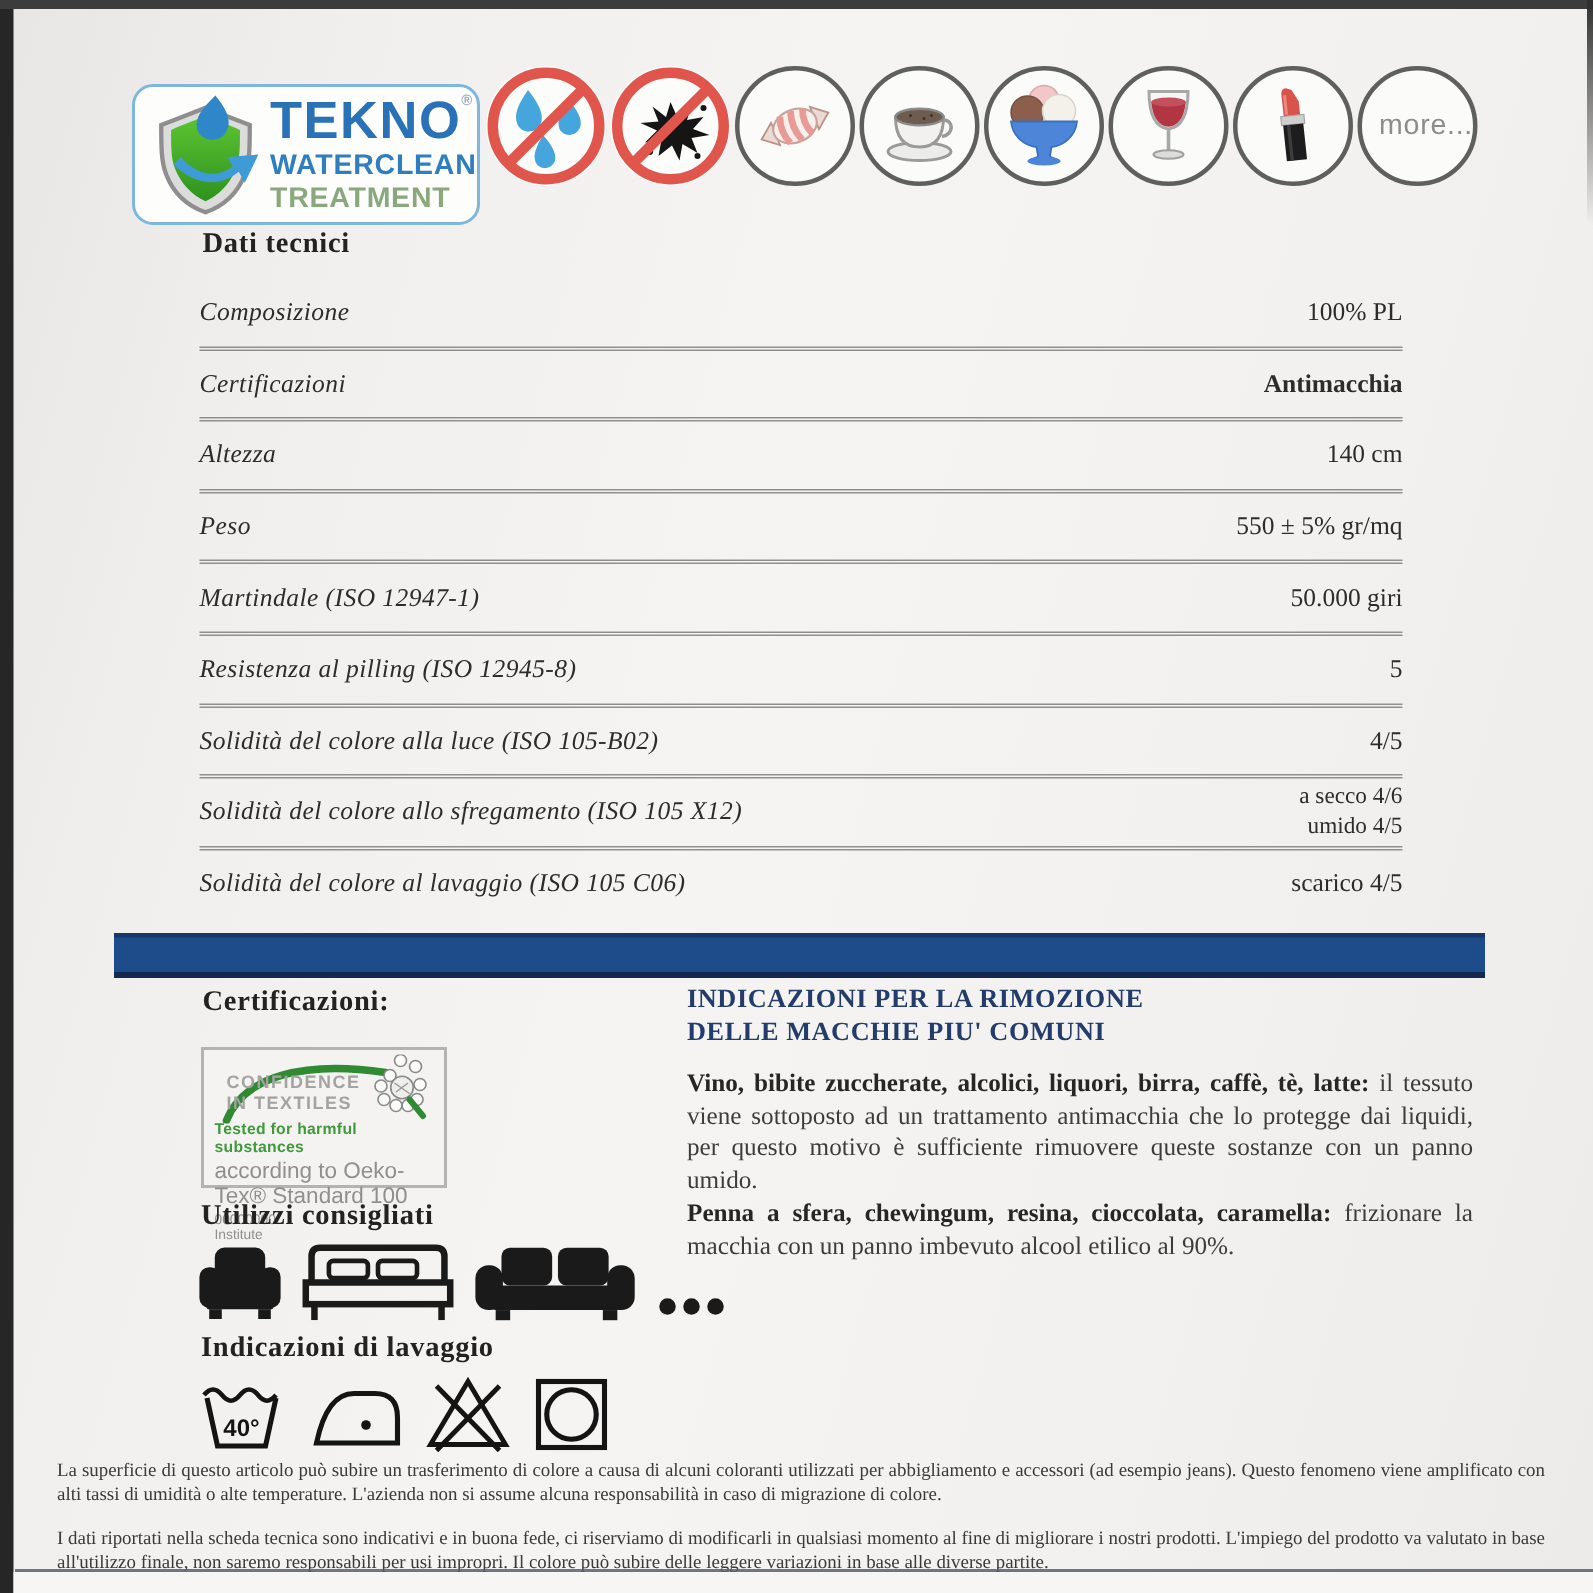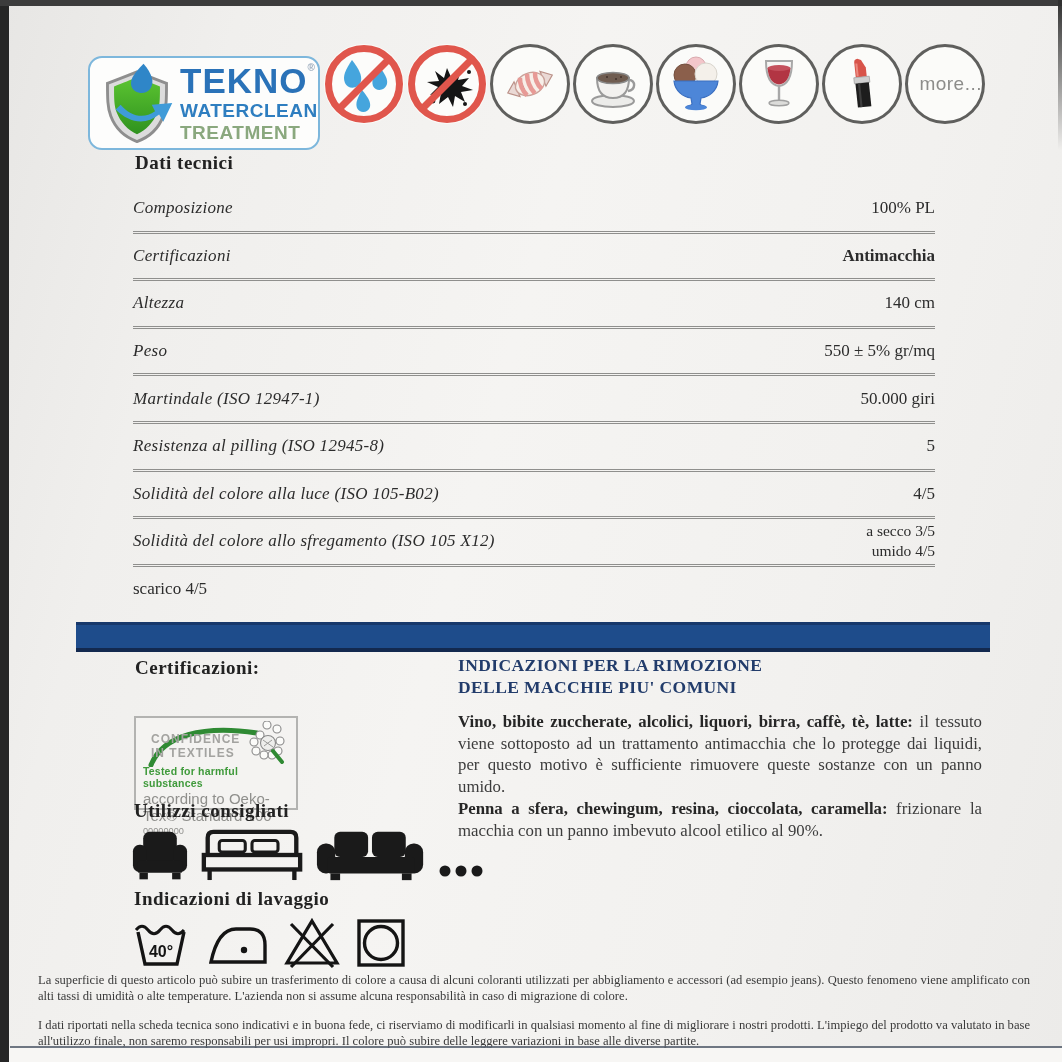--- a/index.html
+++ b/index.html
@@ -41,21 +41,21 @@
   .trow.last{border-bottom:none;}
   .tlabel{font-style:italic;font-size:17px;letter-spacing:.3px;color:#2c2c2c;}
   .tvalue{font-size:17px;text-align:right;color:#2c2c2c;}
   .tvalue.bold{font-weight:bold;}
   .tvalue.small{font-size:15.5px;line-height:1.3;}
 
   .blue-bar{position:absolute;left:76px;top:622px;width:914px;height:30px;box-sizing:border-box;
     background:#1e4c8b;border-top:3px solid #17386b;border-bottom:4px solid #13294f;}
 
   
-  .oeko-box{position:absolute;left:134px;top:716px;width:164px;height:94px;box-sizing:border-box;
+  .oeko-box{position:absolute;left:134px;top:698px;width:164px;height:94px;box-sizing:border-box;
     border:2px solid #b3b3b1;background:#f4f3f1;padding:3px 7px;font-family:"Liberation Sans",sans-serif;}
   .oeko-top{position:relative;height:44px;}
   .oeko-conf{position:absolute;left:8px;top:12px;color:#a3a3a0;font-weight:bold;font-size:12px;
     letter-spacing:1px;line-height:1.15;}
   .oeko-tested{color:#3f9a3b;font-weight:bold;font-size:10.5px;letter-spacing:.2px;}
   .oeko-acc{color:#8f8f8c;font-size:15px;margin-top:1px;}
   .oeko-bottom{display:flex;justify-content:space-between;color:#8f8f8c;font-size:9.2px;margin-top:2px;flex-direction:column;}
 
   .furniture-row{position:absolute;left:130px;top:822px;display:flex;align-items:flex-end;gap:10px;height:62px;}
   .wash-row{position:absolute;left:128px;top:912px;display:flex;align-items:flex-end;gap:12px;height:58px;}
@@ -224,26 +224,27 @@
     <div class="trow">
       <div class="tlabel">Solidità del colore alla luce (ISO 105-B02)</div>
       <div class="tvalue">
           <div>4/5</div>
         </div>
     </div>
 
     <div class="trow">
       <div class="tlabel">Solidità del colore allo sfregamento (ISO 105 X12)</div>
       <div class="tvalue small">
-          <div>a secco 3/5</div>
+          <div>a secco 4/6</div>
           <div>umido 4/5</div>
         </div>
     </div>
 
     <div class="trow last">
+      <div class="tlabel">Solidità del colore al lavaggio (ISO 105 C06)</div>
       <div class="tvalue">
           <div>scarico 4/5</div>
         </div>
     </div>
   </div>
 
   <div class="blue-bar"></div>
 
   <div class="section-title" style="left:135px;top:657px;">Certificazioni:</div>
   <div class="oeko-box">

